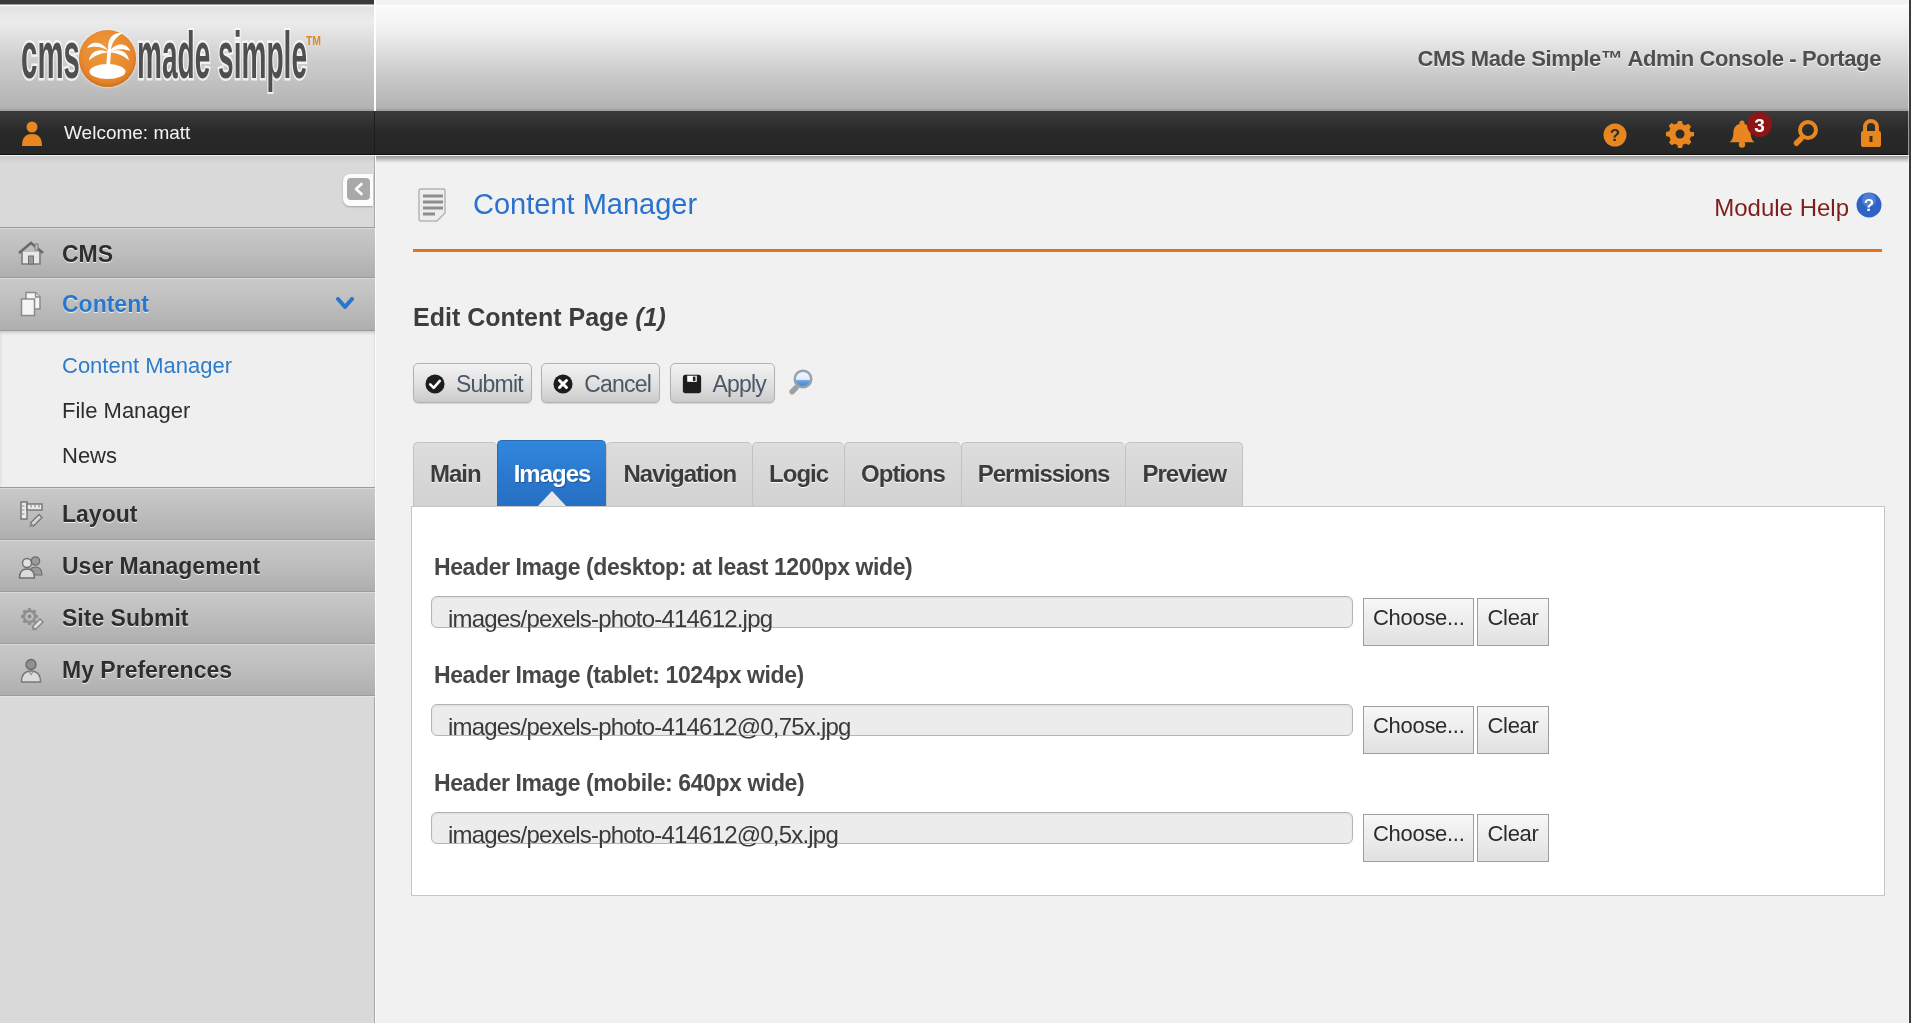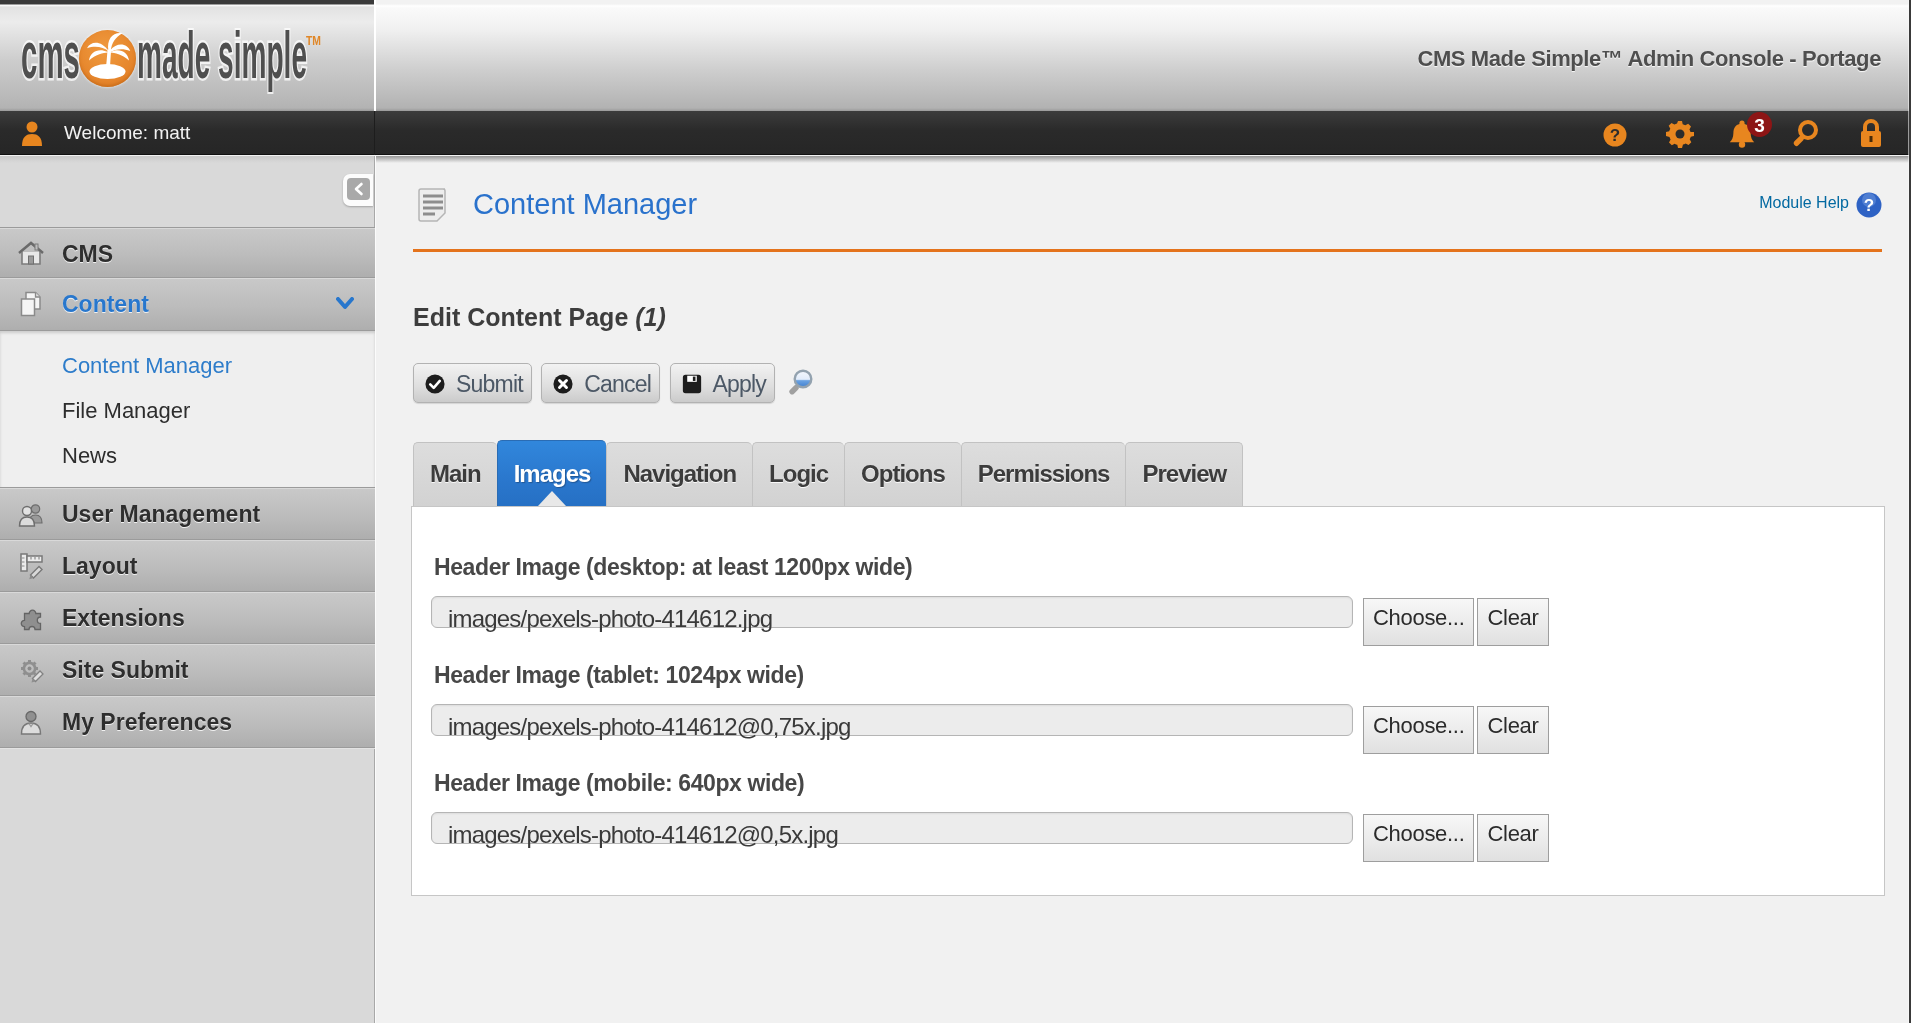--- a/index.html
+++ b/index.html
@@ -54,21 +54,21 @@
   .smi.blue { color:#2d7cca; }
   #menu-end { height:0px; border-top:1px solid #9b9b9b; box-shadow:0 1px 0 #e3e3e3; }
 
   
   #content { position:absolute; left:375px; top:156px; width:1536px; height:867px; background:#f1f1f1; border-left:1px solid #fbfbfb; }
   #c-shadow { position:absolute; left:0; top:0; width:1536px; height:7px;
     background:linear-gradient(rgba(40,40,40,0.45), rgba(40,40,40,0)); }
   #pagehead { position:absolute; left:37px; top:32px; width:1469px; }
   #doc-icon { position:absolute; left:5px; top:0px; }
   #ctitle { position:absolute; left:60px; top:0px; font-size:29px; color:#2a72cc; }
-  #modhelp { position:absolute; right:33px; top:6px; font-size:16px; color:#0369a1; }
+  #modhelp { position:absolute; right:33px; top:6px; font-size:24px; color:#7f1d1d; }
   #helpball { position:absolute; right:0px; top:4px; }
   #orange-hr { position:absolute; left:37px; top:93px; width:1469px; height:3px; background:#e4731c; }
   #edit-h { position:absolute; left:37px; top:147px; font-size:25px; font-weight:bold; color:#3d3d3d; }
   #edit-h i { font-style:italic; }
 
   
   #btnrow { position:absolute; left:37px; top:207px; height:40px; }
   .pbtn { position:relative; display:inline-block; vertical-align:top; height:40px; margin-right:5px;
     border:1px solid #b2b2b2; border-radius:5px;
     background:linear-gradient(#f2f2f2, #dedede 60%, #cbcbcb);
@@ -209,43 +209,37 @@
         <path d="M2 2 L9 10 L16 2" fill="none" stroke="#2877cd" stroke-width="4" stroke-linecap="round" stroke-linejoin="round"></path>
       </svg>
     </div>
     <div id="submenu">
       <div class="smi blue">Content Manager</div>
       <div class="smi">File Manager</div>
       <div class="smi">News</div>
     </div>
     <div class="mi">
       <svg class="micon" width="28" height="28" viewBox="0 0 28 28">
-        <circle cx="18.5" cy="9" r="4.2" fill="#9a9a9a" stroke="#6e6e6e" stroke-width="1.2"></circle>
-        <path d="M12 23 c0-5.5 2.5-8 6.5-8 c4 0 6.5 2.5 6.5 8 Z" fill="#9a9a9a" stroke="#6e6e6e" stroke-width="1.2"></path>
-        <circle cx="10" cy="11" r="4.5" fill="#e2e2e2" stroke="#6e6e6e" stroke-width="1.4"></circle>
-        <path d="M2.5 26 c0-6 3-9 7.5-9 c4.5 0 7.5 3 7.5 9 Z" fill="#dcdcdc" stroke="#6e6e6e" stroke-width="1.4"></path>
-      </svg>
-      <div class="lbl">User Management</div>
-    </div>
-    <div class="mi">
-      <svg class="micon" width="28" height="28" viewBox="0 0 28 28">
         <rect x="4" y="2" width="6" height="17" fill="#ececec" stroke="#787878" stroke-width="1.5"></rect>
         <path d="M5 6 h2.5 M5 10 h2.5 M5 14 h2.5" stroke="#8a8a8a" stroke-width="1.2"></path>
         <rect x="10" y="4" width="15" height="6" fill="#ececec" stroke="#787878" stroke-width="1.5"></rect>
         <path d="M14 5 v2.5 M18 5 v2.5 M22 5 v2.5" stroke="#8a8a8a" stroke-width="1.2"></path>
         <path d="M13.5 23 L22 14.5 L25 17.5 L16.5 26 Z" fill="#d8d8d8" stroke="#787878" stroke-width="1.4"></path>
         <path d="M13.5 23 L12.3 27.2 L16.5 26 Z" fill="#8a8a8a"></path>
       </svg>
       <div class="lbl">Layout</div>
     </div>
     <div class="mi">
       <svg class="micon" width="28" height="28" viewBox="0 0 28 28">
-        <path d="M7.5 11 H12.2 a3.3 3.3 0 1 1 6.6 0 H23.5 V14.5 a3.2 3.2 0 1 0 0 6.4 V27 H18 a3 3 0 1 0 -6 0 H7.5 V24.2 a3.2 3.2 0 1 1 0 -6.4 Z" fill="#8f8f8f" stroke="#646464" stroke-width="1.3" transform="translate(0,-1.5)"></path>
-      </svg>
-      <div class="lbl">Extensions</div>
+        <circle cx="18.5" cy="9" r="4.2" fill="#9a9a9a" stroke="#6e6e6e" stroke-width="1.2"></circle>
+        <path d="M12 23 c0-5.5 2.5-8 6.5-8 c4 0 6.5 2.5 6.5 8 Z" fill="#9a9a9a" stroke="#6e6e6e" stroke-width="1.2"></path>
+        <circle cx="10" cy="11" r="4.5" fill="#e2e2e2" stroke="#6e6e6e" stroke-width="1.4"></circle>
+        <path d="M2.5 26 c0-6 3-9 7.5-9 c4.5 0 7.5 3 7.5 9 Z" fill="#dcdcdc" stroke="#6e6e6e" stroke-width="1.4"></path>
+      </svg>
+      <div class="lbl">User Management</div>
     </div>
     <div class="mi">
       <svg class="micon" width="28" height="28" viewBox="0 0 28 28">
         <g stroke="#8f8f8f" stroke-width="3">
           <path d="M12.5 4 v4 M12.5 17 v4 M4 12.5 h4 M17 12.5 h4 M6.5 6.5 l2.8 2.8 M15.7 15.7 l2.8 2.8 M18.5 6.5 l-2.8 2.8 M9.3 15.7 l-2.8 2.8"></path>
         </g>
         <circle cx="12.5" cy="12.5" r="5.6" fill="none" stroke="#8f8f8f" stroke-width="2.6"></circle>
         <circle cx="12.5" cy="12.5" r="2" fill="#8a8a8a"></circle>
         <path d="M15.5 22.5 L23 15 L26 18 L18.5 25.5 Z" fill="#dedede" stroke="#828282" stroke-width="1.3"></path>
         <path d="M15.5 22.5 L14.5 26.6 L18.5 25.5 Z" fill="#8f8f8f"></path>

